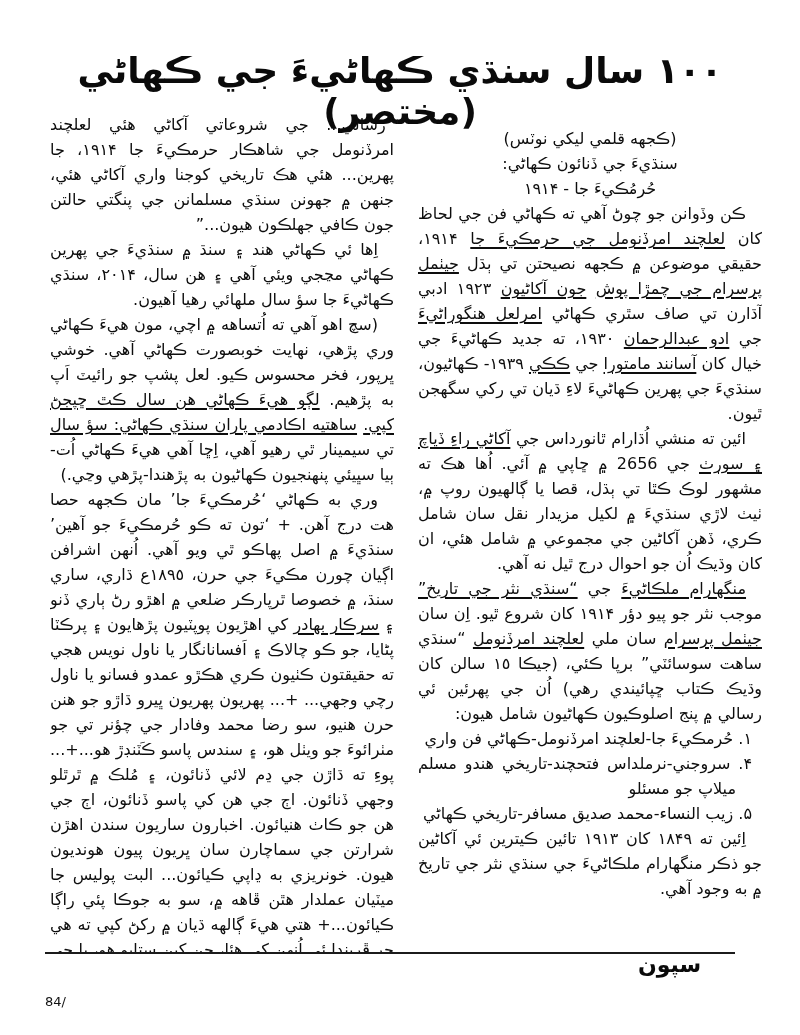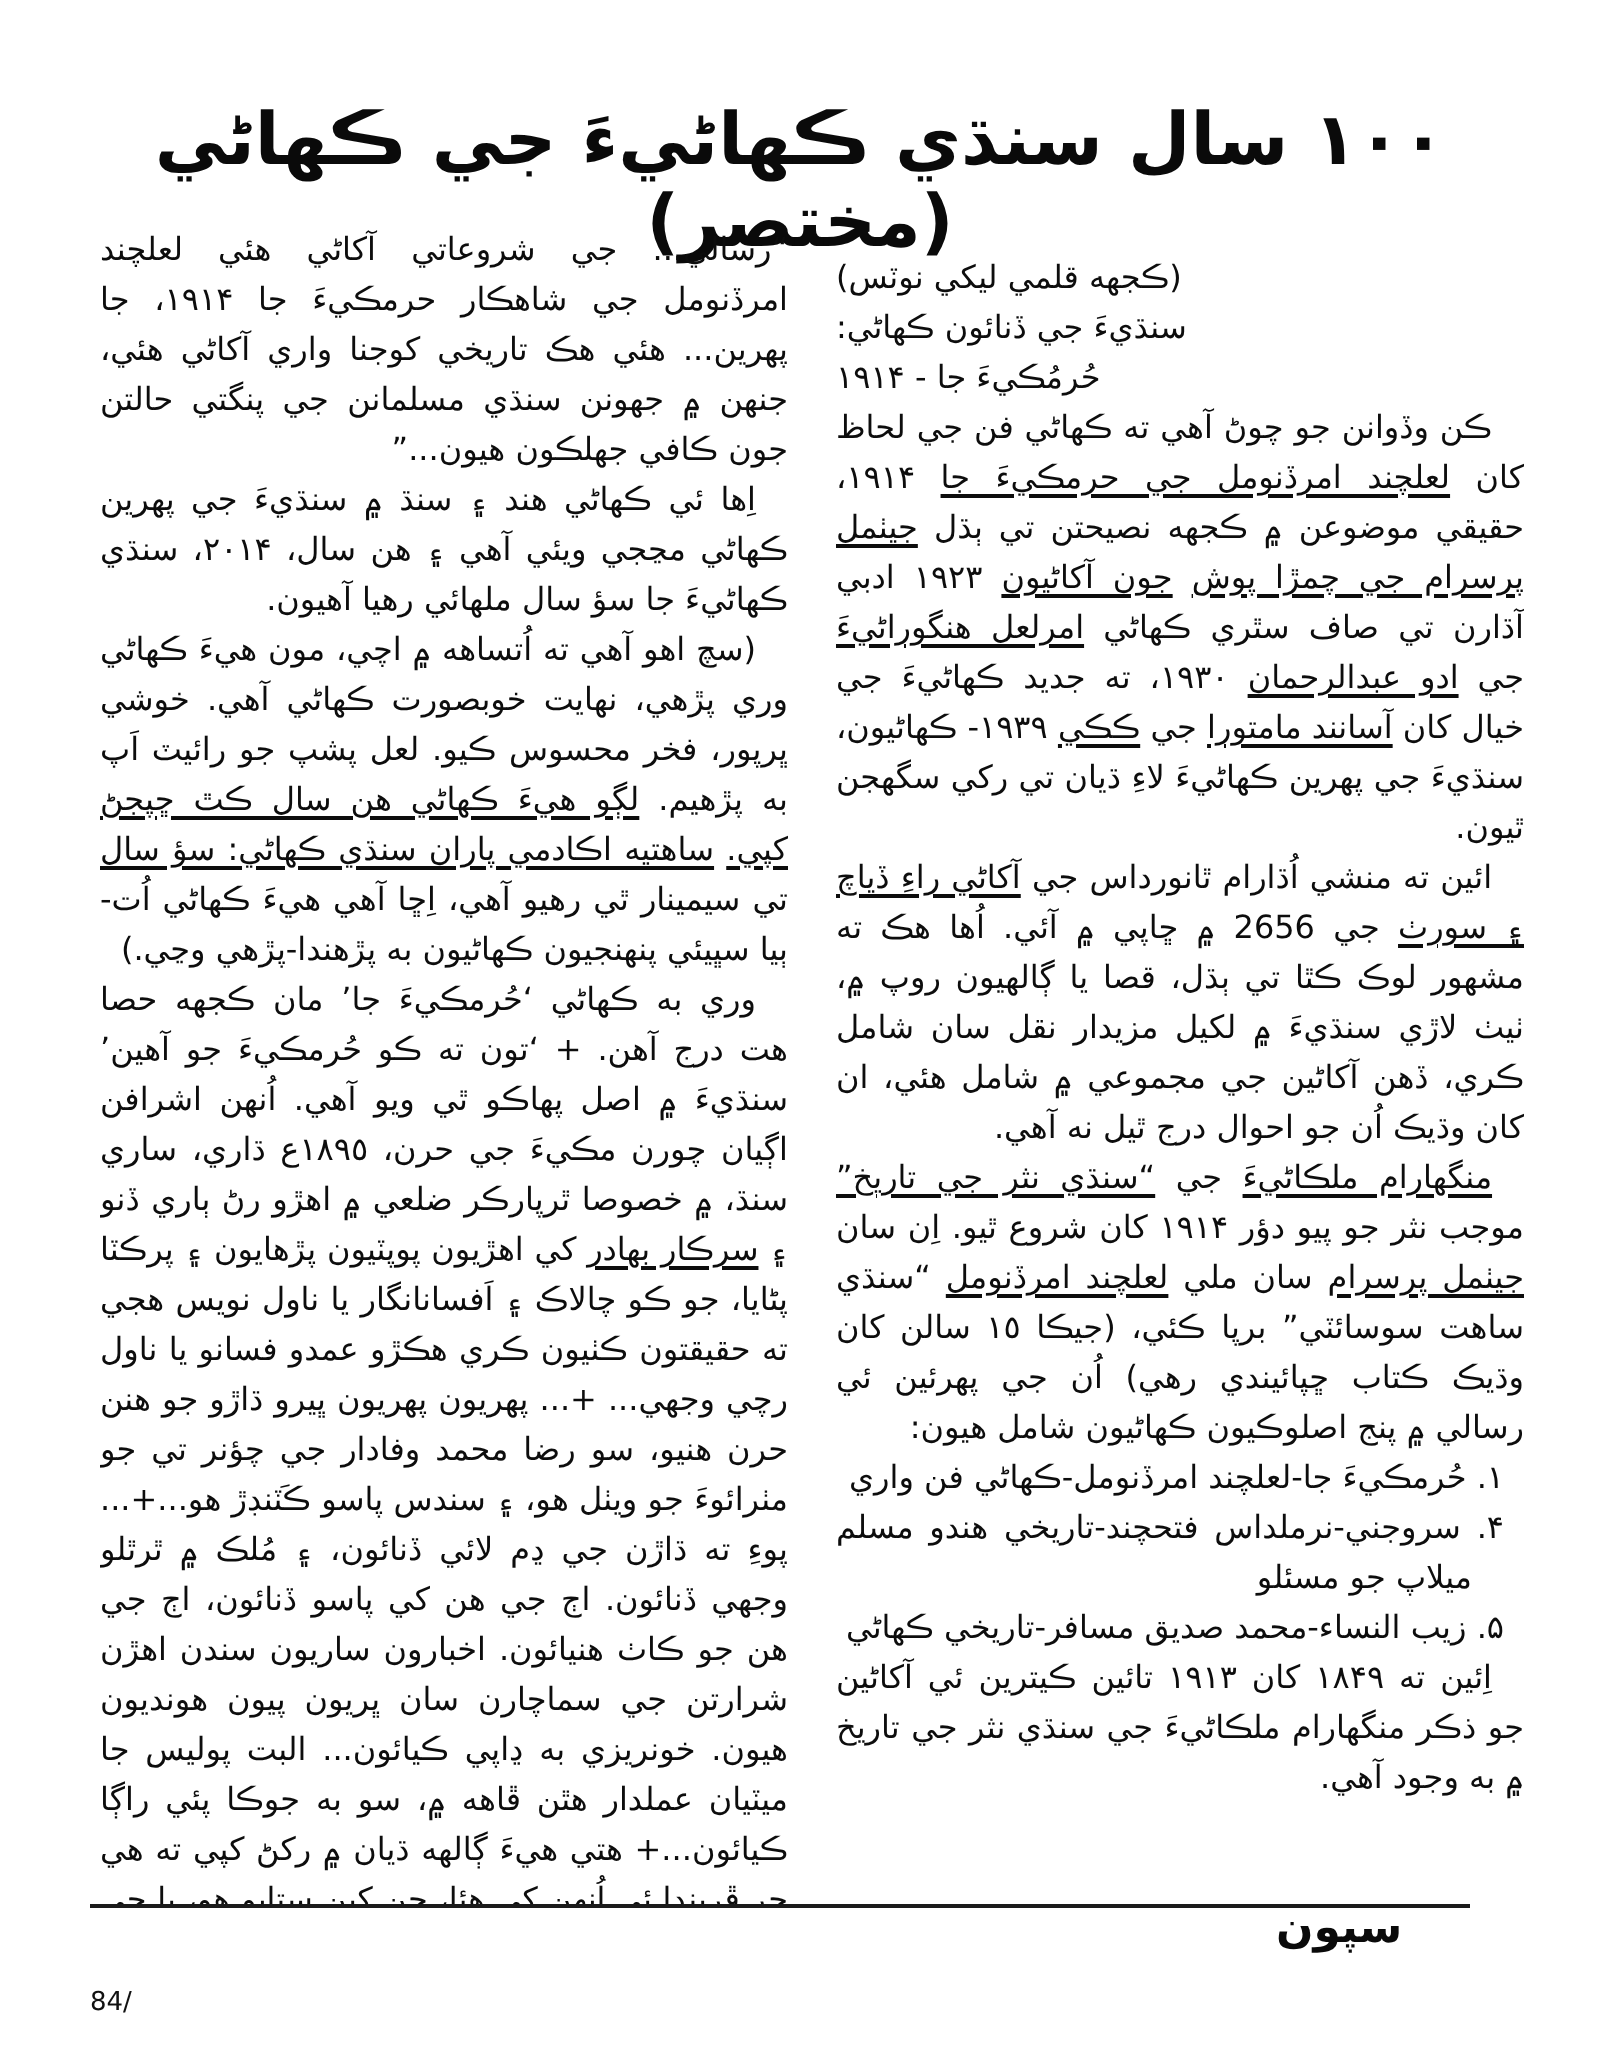--- a/index.html
+++ b/index.html
@@ -38,21 +38,21 @@
     direction:rtl;
     text-align:justify;
     font-size:16px;
     line-height:25px;
     font-weight:normal;
     overflow:hidden;
     margin-left:12px;
   }
   .col-right{padding-top:14px;}
   .block{margin:0;}
-  .opening{text-align:left;}
+  .opening{text-align:center;}
   .para{text-indent:16px;}
   .quote{text-indent:0;}
   .li{
     padding-right:26px;
     text-indent:-16px;
   }
   .u{text-decoration:underline;text-decoration-thickness:1.5px;text-underline-offset:3px;}
   .footer-rule{
     position:absolute;
     left:45px;top:952px;

